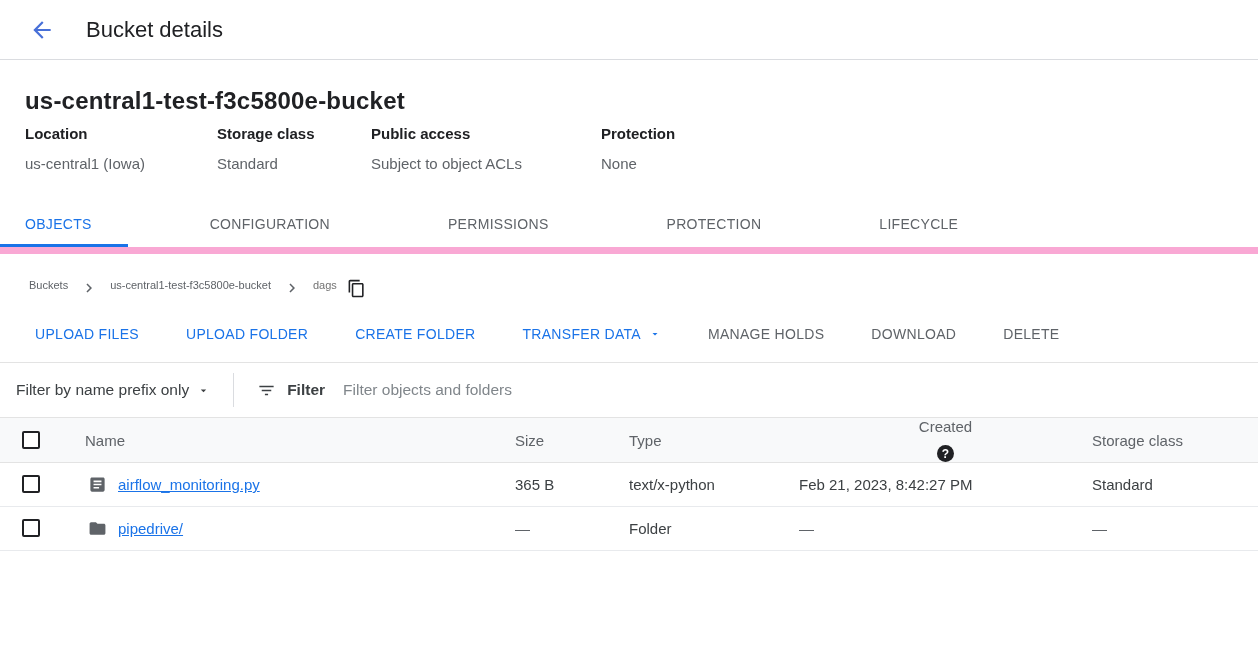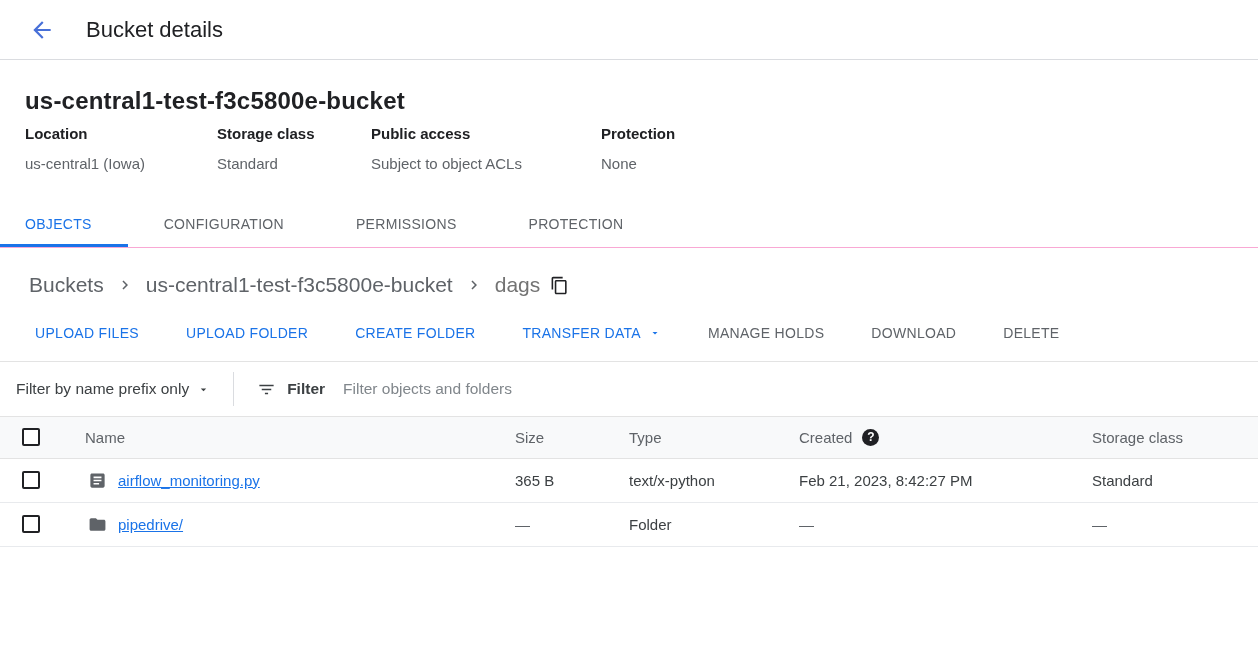--- a/index.html
+++ b/index.html
@@ -25,38 +25,38 @@
   
   .bucket-name { margin: 27px 0 0 25px; font-size: 24px; font-weight: 700; letter-spacing: 0.2px; }
   .meta { display: flex; margin: 10px 0 0 25px; font-size: 15px; }
   .meta-col:nth-child(1) { width: 192px; }
   .meta-col:nth-child(2) { width: 154px; }
   .meta-col:nth-child(3) { width: 230px; }
   .meta-label { font-weight: 700; color: #202124; }
   .meta-value { margin-top: 13px; color: #5f6368; }
 
   
-  .tabs { display: flex; margin-top: 29px; border-bottom: 1px solid #f9a8d4; }
+  .tabs { display: flex; margin-top: 29px; border-bottom: 7px solid #f9a8d4; gap: 46px; }
   .tab {
     padding: 15px 36px 12px 36px;
     font-size: 14px; font-weight: 500; letter-spacing: 0.3px;
     color: #5f6368; background: none; border: none;
     border-bottom: 3px solid transparent; cursor: pointer;
     display: flex; align-items: center; white-space: nowrap;
   }
   .tab:first-child { padding-left: 25px; }
   .tab.active { color: #1a73e8; border-bottom-color: #1a73e8; }
   .new-badge {
     margin-left: 12px; background: #1a73e8; color: #fff;
     font-size: 13px; font-weight: 500; letter-spacing: 0.4px;
     padding: 5px 8px 4px; border-radius: 4px;
   }
 
   
-  .breadcrumb { display: flex; align-items: center; margin: 25px 0 0 29px; font-size: 21px; color: #5f6368; gap: 12px; }
+  .breadcrumb { display: flex; margin: 25px 0 0 29px; font-size: 11px; color: #5f6368; gap: 12px; }
   .crumb { cursor: pointer; }
   .crumb.current { color: #737373; cursor: default; }
   .copy-btn { background: none; border: none; cursor: pointer; display: flex; align-items: center; padding: 0; margin-left: -2px; }
 
   
   .actions {
     display: flex; align-items: center; gap: 47px;
     height: 57px; margin-top: 8px; padding-left: 35px;
     border-bottom: 1px solid #e3e3e3; white-space: nowrap; overflow: hidden;
   }
@@ -82,21 +82,21 @@
   tbody tr { height: 44px; border-bottom: 1px solid #e8eaed; }
   td { color: #3c4043; }
   .cb-cell { padding-left: 22px; }
   .name-head { padding-left: 25px; }
   .name-cell { display: flex; align-items: center; gap: 11px; padding-left: 28px; }
   .checkbox {
     width: 18px; height: 18px; border: 2px solid #202124; border-radius: 2px;
     background: #fff; cursor: pointer; display: inline-block; padding: 0;
   }
   .obj-link { color: #1a73e8; text-decoration: underline; cursor: pointer; }
-  .created-head { display: flex; align-items: center; gap: 10px; }
+  .created-head { display: flex; align-items: center; gap: 10px; flex-direction: column; }
   .help-icon {
     width: 17px; height: 17px; border-radius: 50%; background: #202124; color: #fff;
     font-size: 12px; font-weight: 700; display: inline-flex; align-items: center; justify-content: center;
     cursor: pointer; border: none; font-family: inherit;
   }
   .dash { color: #5f6368; }
   svg { display: block; }
 </style>
 </head>
 <body>
@@ -138,20 +138,23 @@
       <span>OBJECTS</span>
     </button>
   <button class="tab">
       <span>CONFIGURATION</span>
     </button>
   <button class="tab">
       <span>PERMISSIONS</span>
     </button>
   <button class="tab">
       <span>PROTECTION</span>
+    </button>
+  <button class="tab">
+      <span>LIFECYCLE</span>
     </button>
 </nav>
 
 <div class="breadcrumb">
   <span class="crumb">Buckets</span>
   <span>
     <svg width="18" height="18" viewBox="0 0 24 24">
         <path fill="#5f6368" d="M10 6L8.59 7.41 13.17 12l-4.58 4.59L10 18l6-6z"></path>
       </svg>
   </span>

